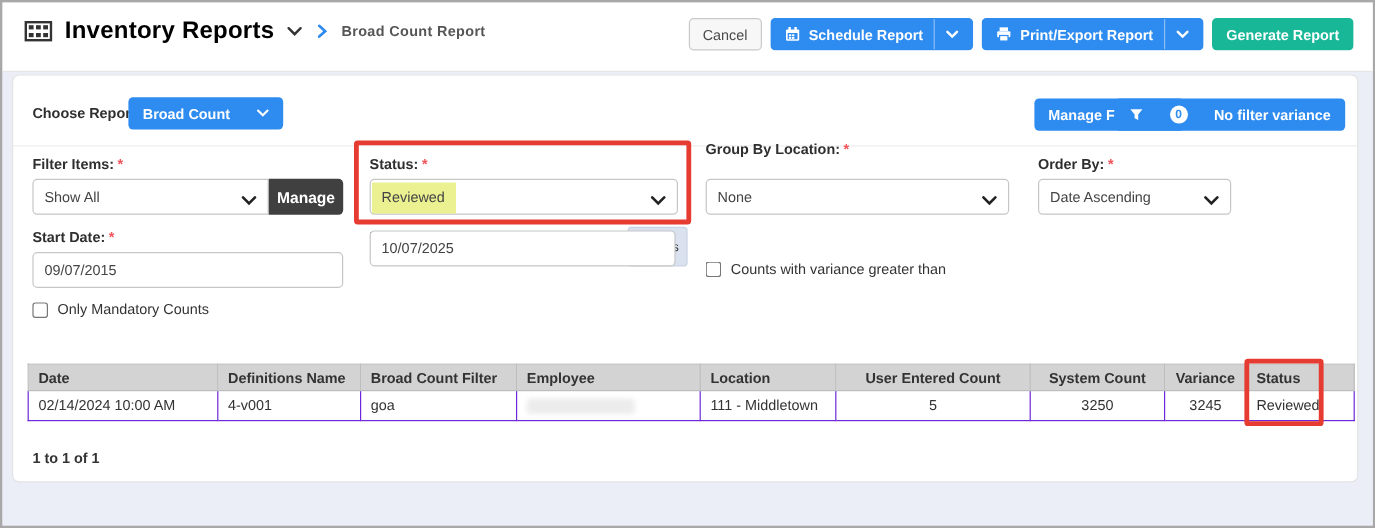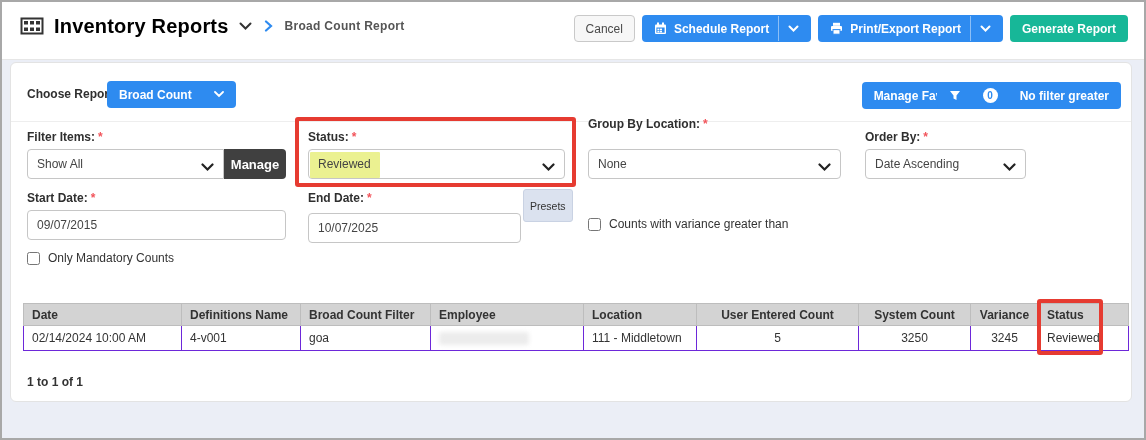--- a/index.html
+++ b/index.html
@@ -136,21 +136,21 @@
       <div class="pill" style="right:144px;top:19px;">
         <span>Manage Favorites</span>
       </div>
       <div class="pill" style="right:10px;top:19px;">
         <span style="display:inline-flex;">
           <svg width="12" height="12" viewBox="0 0 12 12">
               <path d="M1 1h10L7.5 5.5V10l-3-1.5v-3z" fill="#fff"></path>
             </svg>
         </span>
         <span class="badge0">0</span>
-        <span>No filter greater</span>
+        <span>No filter variance</span>
       </div>
       <div class="panel-divider"></div>
 
       <span class="lbl" style="left:16px;top:67px;"><span>Filter Items:</span><span class="req">*</span></span>
       <span class="lbl" style="left:297px;top:67px;"><span>Status:</span><span class="req">*</span></span>
       <span class="lbl" style="left:577px;top:54px;"><span>Group By Location:</span><span class="req">*</span></span>
       <span class="lbl" style="left:854px;top:67px;"><span>Order By:</span><span class="req">*</span></span>
 
       <div class="selectbox" style="left:16px;top:86px;width:197px;border-radius:4px 0 0 4px;">
         <span>Show All</span>
@@ -186,21 +186,21 @@
 
       <span class="lbl" style="left:16px;top:128px;"><span>Start Date:</span><span class="req">*</span></span>
       <span class="lbl" style="left:297px;top:128px;"><span>End Date:</span><span class="req">*</span></span>
       <div class="presets" style="left:512px;top:126px;">
         <span>Presets</span>
       </div>
 
       <div style="position:absolute;left:16px;top:147px;width:259px;">
         <input class="inputbox" style="position: relative;" value="09/07/2015">
       </div>
-      <div style="position:absolute;left:297px;top:150px;width:213px;">
+      <div style="position:absolute;left:297px;top:129px;width:255px;">
         <input class="inputbox" style="position: relative;" value="10/07/2025">
       </div>
 
       <label class="chk" style="left:577px;top:154px;">
         <input type="checkbox" style="">
         <span>Counts with variance greater than</span>
       </label>
 
       <label class="chk" style="left:16px;top:188px;">
         <input type="checkbox" style="">

